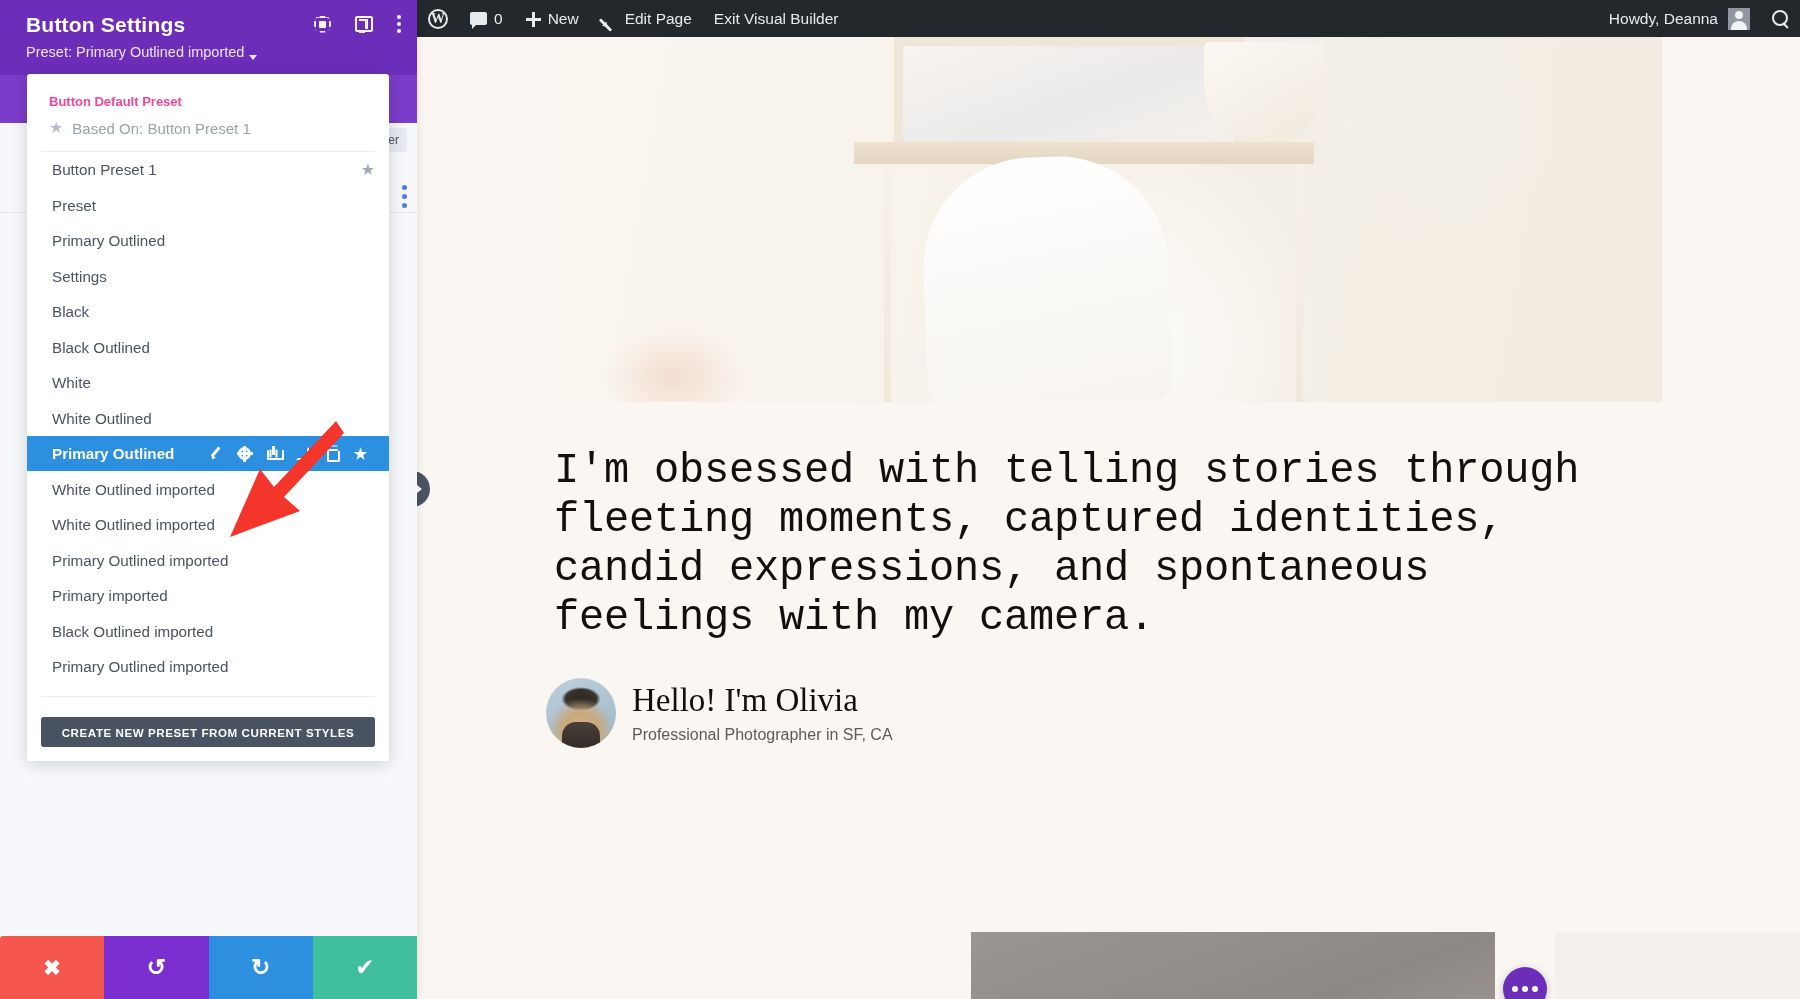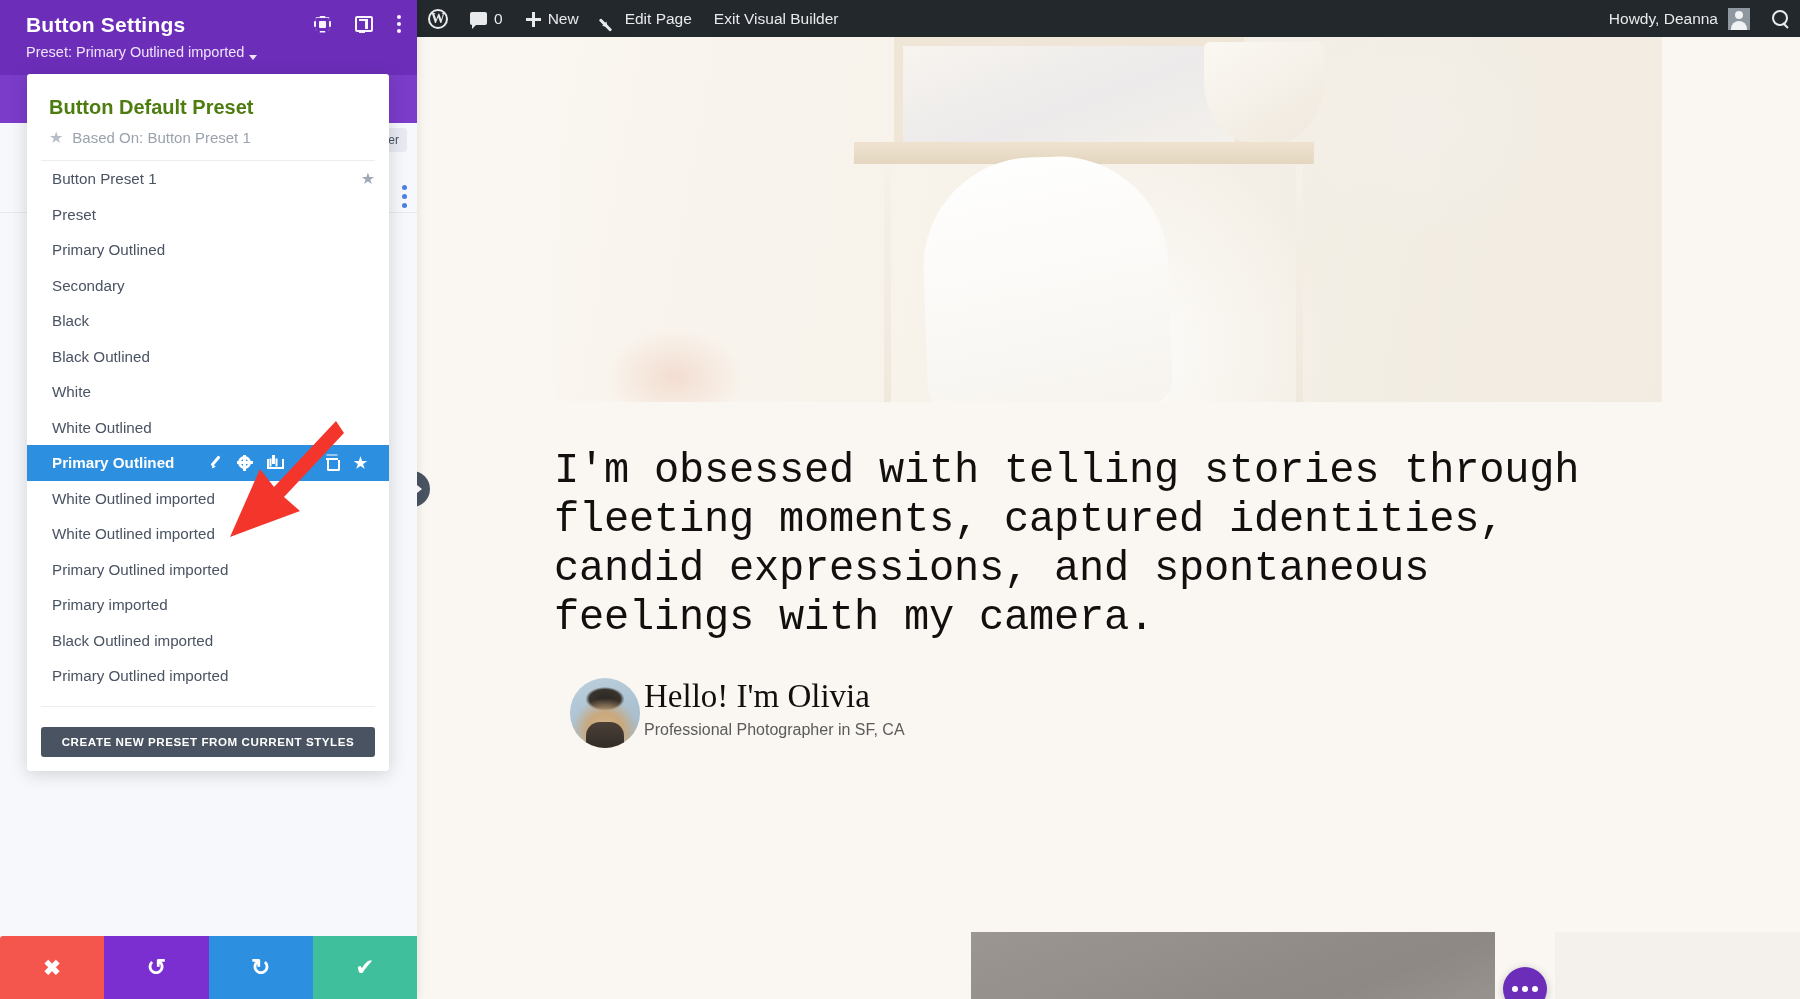--- a/index.html
+++ b/index.html
@@ -151,21 +151,21 @@
   }
 
   .statement {
     position: absolute; left: 137px; top: 410px; width: 1070px;
     font-family: Liberation Mono, monospace;
     font-size: 42px; line-height: 1.17; color: #12100e;
     letter-spacing: -0.2px;
   }
 
   #person-row {
-    position: absolute; left: 153px; top: 641px; display: flex; gap: 4px;
+    position: absolute; left: 129px; top: 641px; display: flex; align-items: center; gap: 16px;
   }
   #person-avatar {
     width: 70px; height: 70px; border-radius: 50%;
     background:
       radial-gradient(circle at 50% 76%, #d8b98f 0%, #c9a87c 28%, rgba(201,168,124,0) 52%),
       radial-gradient(ellipse 26px 16px at 50% 30%, #2a2622 0%, #3a332c 60%, rgba(58,51,44,0) 75%),
       linear-gradient(160deg,#bcd0dd,#9fb5c6);
     overflow: hidden; position: relative; flex: none;
   }
   #person-avatar::after {
@@ -313,21 +313,21 @@
 
   
   #preset-dropdown {
     position: absolute; left: 27px; top: 74px; width: 362px;
     background: #fff; border-radius: 3px;
     box-shadow: 0 3px 18px rgba(0,0,0,0.16);
     padding: 0 0 8px 0; z-index: 60;
   }
   #default-preset-block { padding: 20px 22px 14px 22px; }
   #default-preset-name {
-    font-size: 20px; color: #4d7c0f; font-weight: 600; line-height: 1.3;
+    font-size: 13px; color: #ec4899; font-weight: 600; line-height: 1.3;
   }
   #default-preset-based {
     margin-top: 9px; display: flex; align-items: center; gap: 9px;
     font-size: 15px; color: #9aa2ad;
   }
   .star-glyph { color: #b7bec7; font-size: 16px; line-height: 1; }
   #dropdown-sep-top {
     height: 1px; background: #ebedf0; margin: 0 14px;
   }
   .preset-item {
@@ -551,21 +551,21 @@
           <span class="pname">Button Preset 1</span>
           <span class="fav-star">★</span>
         </div>
         <div class="preset-item">
           <span class="pname">Preset</span>
         </div>
         <div class="preset-item">
           <span class="pname">Primary Outlined</span>
         </div>
         <div class="preset-item">
-          <span class="pname">Secondary</span>
+          <span class="pname">Settings</span>
         </div>
         <div class="preset-item">
           <span class="pname">Black</span>
         </div>
         <div class="preset-item">
           <span class="pname">Black Outlined</span>
         </div>
         <div class="preset-item">
           <span class="pname">White</span>
         </div>

